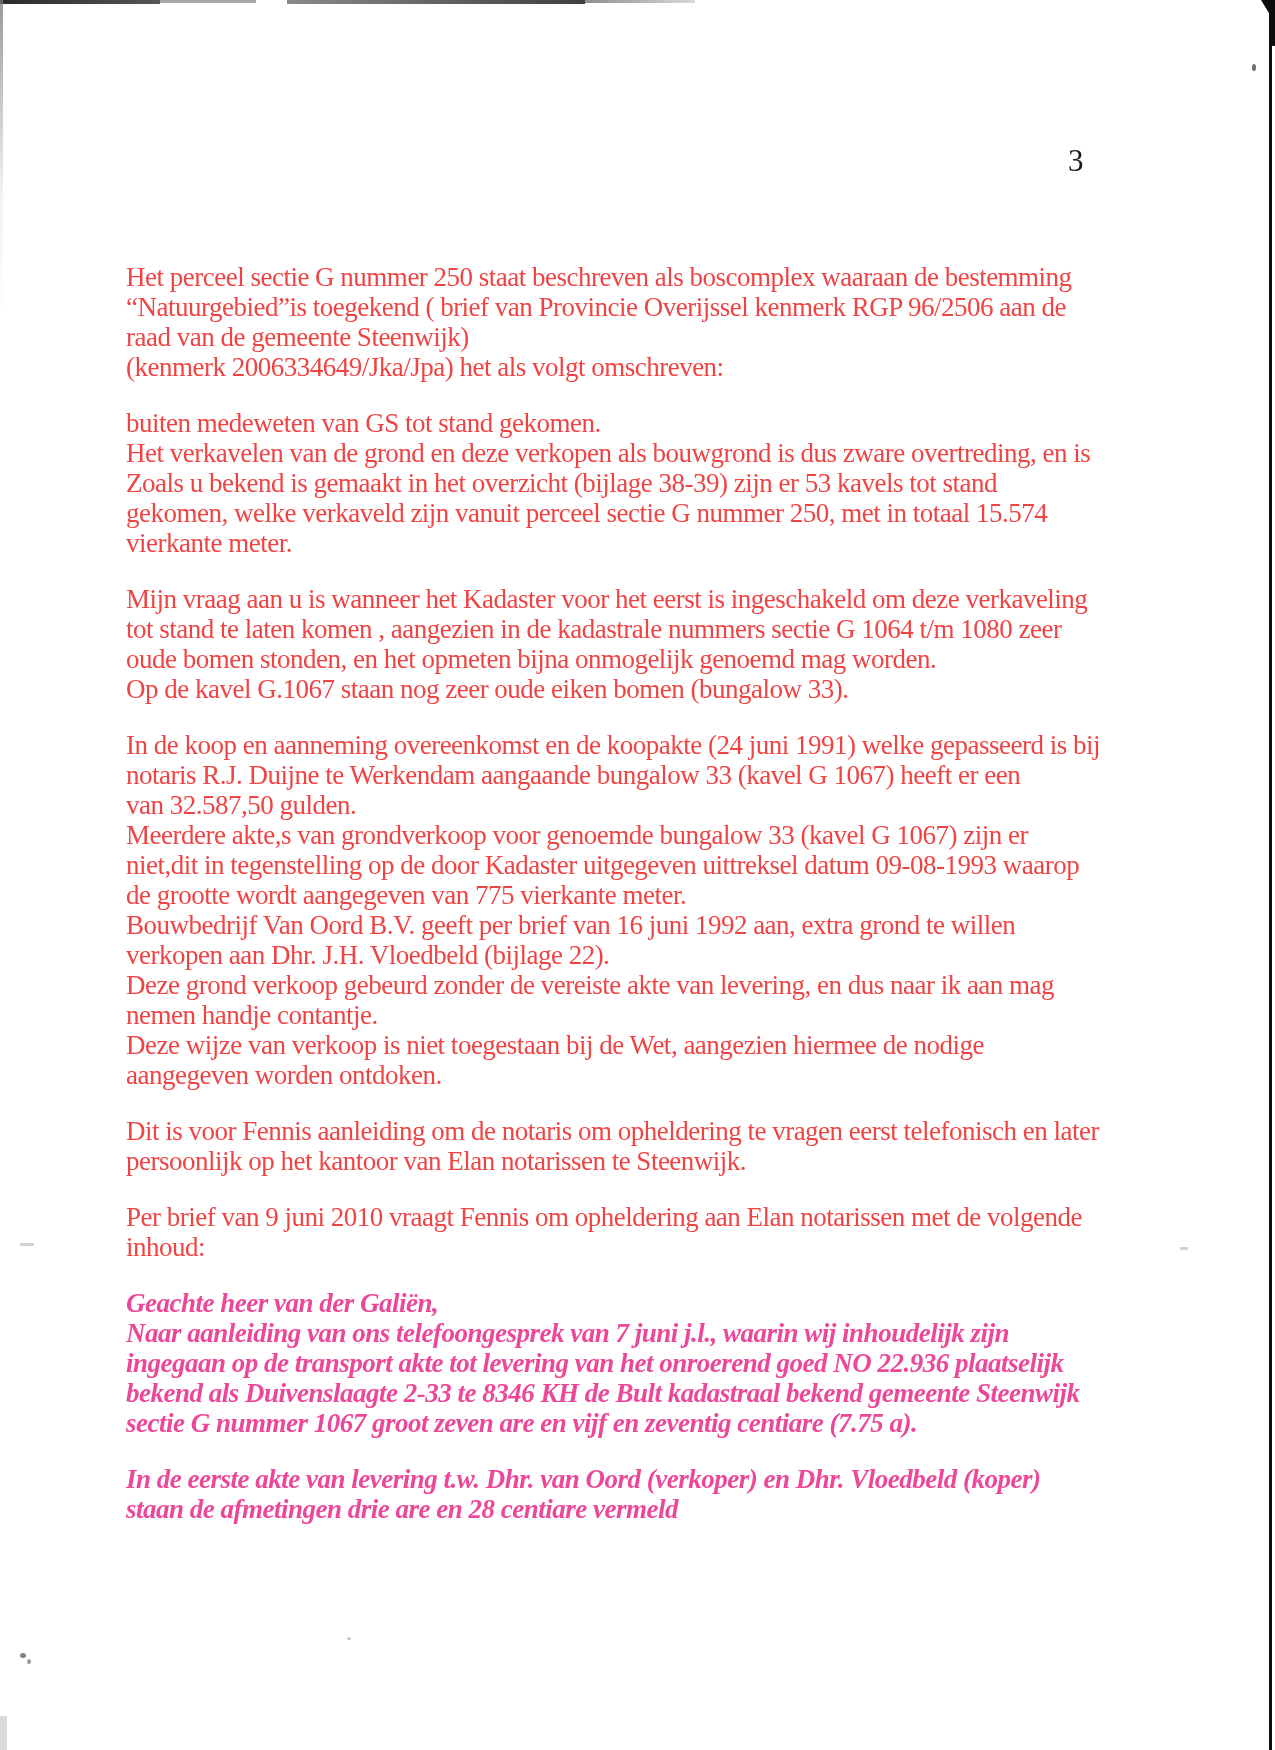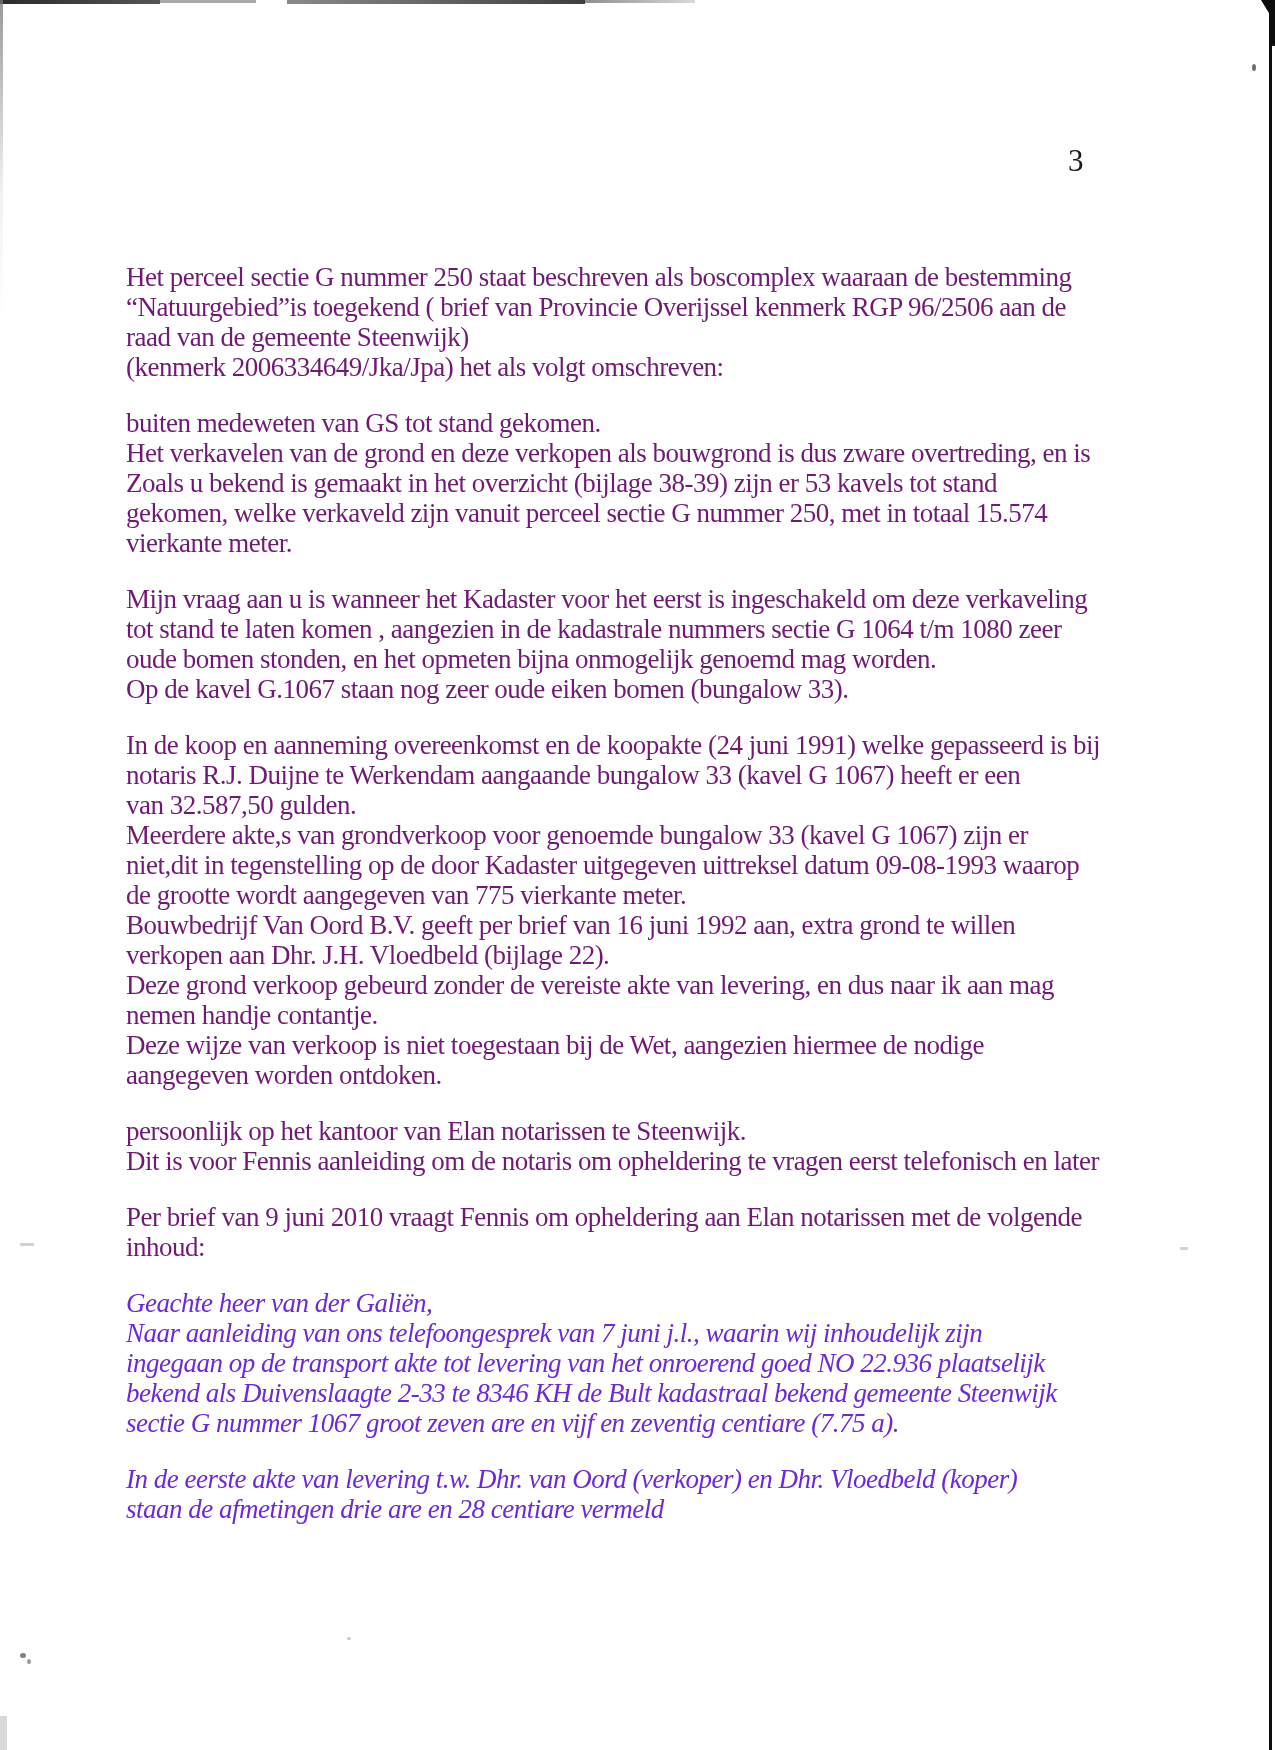--- a/index.html
+++ b/index.html
@@ -55,26 +55,26 @@
     width: 1060px;
   }
   .paragraph {
     margin: 0 0 26px 0;
   }
   .line {
     font-size: 27px;
     line-height: 30px;
     letter-spacing: -0.5px;
     white-space: nowrap;
-    color: #701a75;
+    color: #ef4444;
   }
   .paragraph.emphasis .line {
-    font-weight: normal;
+    font-weight: bold;
     font-style: italic;
-    color: #6d28d9;
+    color: #ec4899;
   }
 </style>
 </head>
 <body>
 
 <div class="page">
 
   <div class="artifact top-strip-1"></div>
   <div class="artifact top-strip-2"></div>
   <div class="artifact top-strip-3"></div>
@@ -120,22 +120,22 @@
         <div class="line">niet,dit in tegenstelling op de door Kadaster uitgegeven uittreksel datum 09-08-1993 waarop</div>
         <div class="line">de grootte wordt aangegeven van 775 vierkante meter.</div>
         <div class="line">Bouwbedrijf Van Oord B.V. geeft per brief van 16 juni 1992 aan, extra grond te willen</div>
         <div class="line">verkopen aan Dhr. J.H. Vloedbeld  (bijlage 22).</div>
         <div class="line">Deze grond verkoop gebeurd zonder de vereiste akte van levering, en dus naar ik aan mag</div>
         <div class="line">nemen handje contantje.</div>
         <div class="line">Deze wijze van verkoop is niet toegestaan bij de Wet, aangezien hiermee de nodige</div>
         <div class="line">aangegeven worden ontdoken.</div>
       </div>
       <div class="paragraph normal">
+        <div class="line">Dit is voor Fennis aanleiding om de notaris om opheldering te vragen eerst telefonisch en later</div>
         <div class="line">persoonlijk op het kantoor van Elan notarissen te Steenwijk.</div>
-        <div class="line">Dit is voor Fennis aanleiding om de notaris om opheldering te vragen eerst telefonisch en later</div>
       </div>
       <div class="paragraph normal">
         <div class="line">Per brief van 9 juni 2010 vraagt Fennis om opheldering aan Elan notarissen met de volgende</div>
         <div class="line">inhoud:</div>
       </div>
       <div class="paragraph emphasis">
         <div class="line">Geachte heer van der Galiën,</div>
         <div class="line">Naar aanleiding van ons telefoongesprek van 7 juni j.l., waarin wij inhoudelijk zijn</div>
         <div class="line">ingegaan op de transport akte tot levering van het onroerend goed NO 22.936 plaatselijk</div>
         <div class="line">bekend als Duivenslaagte 2-33 te 8346 KH de Bult kadastraal bekend gemeente Steenwijk</div>

